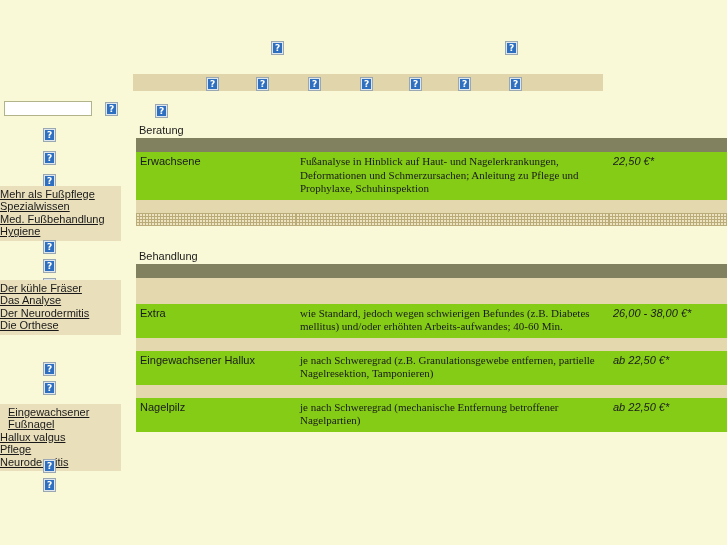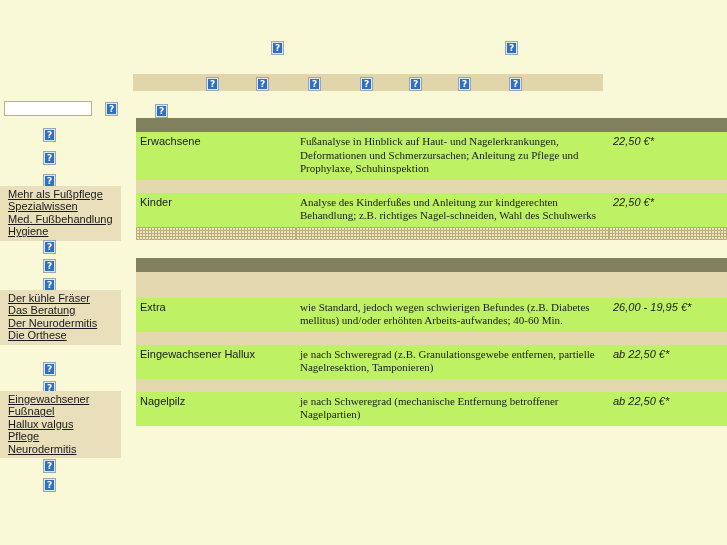--- a/index.html
+++ b/index.html
@@ -46,21 +46,21 @@
   .side-ico{position:absolute;left:43px;}
   .menu-block{
     position:absolute;left:0;
     background:#e9dfbb;
     padding:2px 0 3px 0;
     width:121px;
   }
   .menu-block a{
     display:block;color:#1a1a1a;text-decoration:underline;
     font-size:11px;line-height:12.4px;
-    padding-left:8px;white-space:normal;
+    white-space:normal;
   }
   .menu-block a.wide{padding-left:0;}
   
   #topzone{position:absolute;left:133px;top:0;width:594px;height:100px;}
   #nav-strip{
     position:absolute;left:133px;top:74px;width:470px;height:17px;
     background:#e1d5ab;
   }
   .nav-ico{position:absolute;top:3px;}
   .banner-ico{position:absolute;}
@@ -75,21 +75,21 @@
     border-collapse:collapse;width:591px;table-layout:fixed;
     font-size:11px;
   }
   table.price td{
     vertical-align:top;padding:3px 6px 4px 4px;
     line-height:13.5px;
   }
   tr.head td{
     background:#81805f;height:14px;padding:0;
   }
-  tr.item td{background:#bef264;}
+  tr.item td{background:#84cc16;}
   tr.gap td{background:#e4d9ae;height:13px;padding:0;}
   tr.dots td{
     background:#e4d9ae;height:13px;padding:0;
     background-image:
       repeating-linear-gradient(to right,#b9ac79 0 1px,transparent 1px 3px),
       repeating-linear-gradient(to bottom,#b9ac79 0 1px,transparent 1px 3px);
     background-color:#eee4c2;
   }
   .c1{width:160px;}
   .c2{width:313px;font-family:Liberation Serif, serif;}
@@ -114,31 +114,31 @@
     <a href="#">Mehr als Fußpflege</a>
     <a href="#">Spezialwissen</a>
     <a href="#">Med. Fußbehandlung</a>
     <a href="#">Hygiene</a>
   </div>
 
   <span class="bimg side-ico" style="top:240px"></span>
   <span class="bimg side-ico" style="top:259px"></span>
   <span class="bimg side-ico" style="top:278px"></span>
 
-  <div class="menu-block" style="top:290px">
+  <div class="menu-block" style="top:280px">
     <a href="#">Der kühle Fräser</a>
-    <a href="#">Das Beratung</a>
+    <a href="#">Das Analyse</a>
     <a href="#">Der Neurodermitis</a>
     <a href="#">Die Orthese</a>
   </div>
 
   <span class="bimg side-ico" style="top:362px"></span>
   <span class="bimg side-ico" style="top:381px"></span>
 
-  <div class="menu-block" style="top:391px">
+  <div class="menu-block" style="top:404px">
     <a href="#" class="wide" style="padding-left:8px">Eingewachsener Fußnagel</a>
     <a href="#">Hallux valgus</a>
     <a href="#">Pflege</a>
     <a href="#">Neurodermitis</a>
   </div>
 
   <span class="bimg side-ico" style="top:459px"></span>
   <span class="bimg side-ico" style="top:478px"></span>
 </div>
 
@@ -154,67 +154,64 @@
   <span class="bimg nav-ico" style="left:227px"></span>
   <span class="bimg nav-ico" style="left:276px"></span>
   <span class="bimg nav-ico" style="left:325px"></span>
   <span class="bimg nav-ico" style="left:376px"></span>
 </div>
 
 <div id="content">
 
   <span class="bimg content-ico"></span>
 
+  <div class="sec-title">Beratung</div>
   <table class="price">
     <tbody>
         <tr class="head">
       <td class="c1"></td>
       <td class="c2"></td>
       <td class="c3"></td>
     </tr>
     <tr class="item">
       <td class="c1">Erwachsene</td>
       <td class="c2">Fußanalyse in Hinblick auf Haut- und Nagelerkrankungen, Deformationen und Schmerzursachen; Anleitung zu Pflege und Prophylaxe, Schuhinspektion</td>
       <td class="c3">22,50 €*</td>
     </tr>
     <tr class="gap">
           <td colspan="3"></td>
         </tr>
-    <tr class="item">
-      <td class="c1">Kinder</td>
-      <td class="c2">Analyse des Kinderfußes und Anleitung zur kindgerechten Behandlung; z.B. richtiges Nagel-schneiden, Wahl des Schuhwerks</td>
-      <td class="c3">22,50 €*</td>
-    </tr>
     <tr class="dots">
       <td class="c1"></td>
           <td class="c2"></td>
           <td class="c3"></td>
     </tr>
   </tbody>
     </table>
 
   <div class="spacer"></div>
 
+  <div class="sec-title">Behandlung</div>
   <table class="price">
     <tbody>
         <tr class="head">
       <td class="c1"></td>
       <td class="c2"></td>
       <td class="c3"></td>
     </tr>
     <tr class="gap">
           <td colspan="3"></td>
         </tr>
     <tr class="gap">
           <td colspan="3"></td>
         </tr>
     <tr class="item">
       <td class="c1">Extra</td>
       <td class="c2">wie Standard, jedoch wegen schwierigen Befundes (z.B. Diabetes mellitus) und/oder erhöhten Arbeits-aufwandes; 40-60 Min.</td>
-      <td class="c3">26,00 - 19,95 €*</td>
+      <td class="c3">26,00 - 38,00 €*</td>
     </tr>
     <tr class="gap">
           <td colspan="3"></td>
         </tr>
     <tr class="item">
       <td class="c1">Eingewachsener Hallux</td>
       <td class="c2">je nach Schweregrad (z.B. Granulationsgewebe entfernen, partielle Nagelresektion, Tamponieren)</td>
       <td class="c3">ab 22,50 €*</td>
     </tr>
     <tr class="gap">

